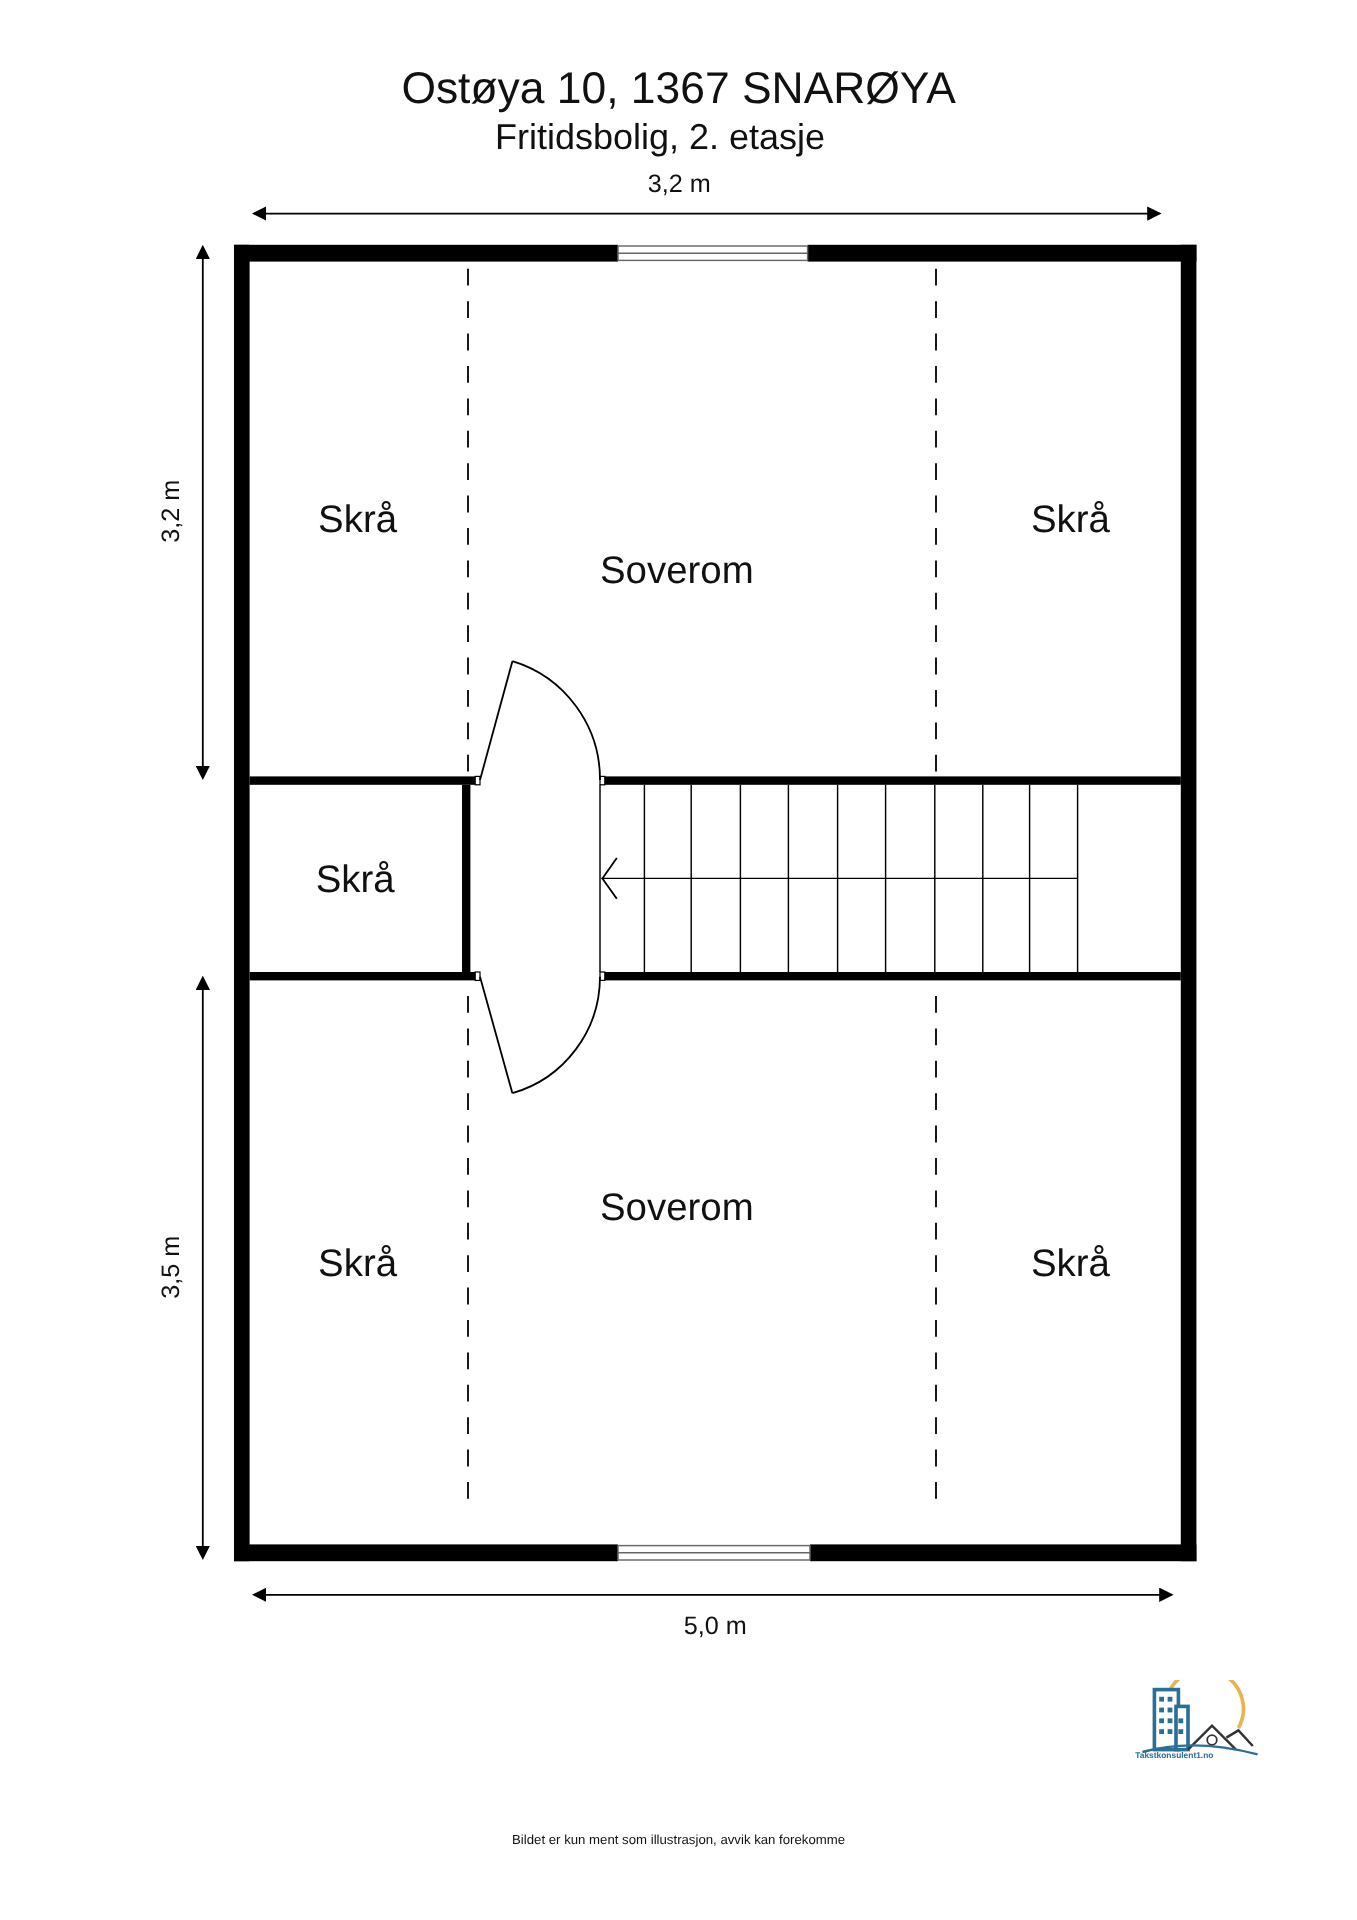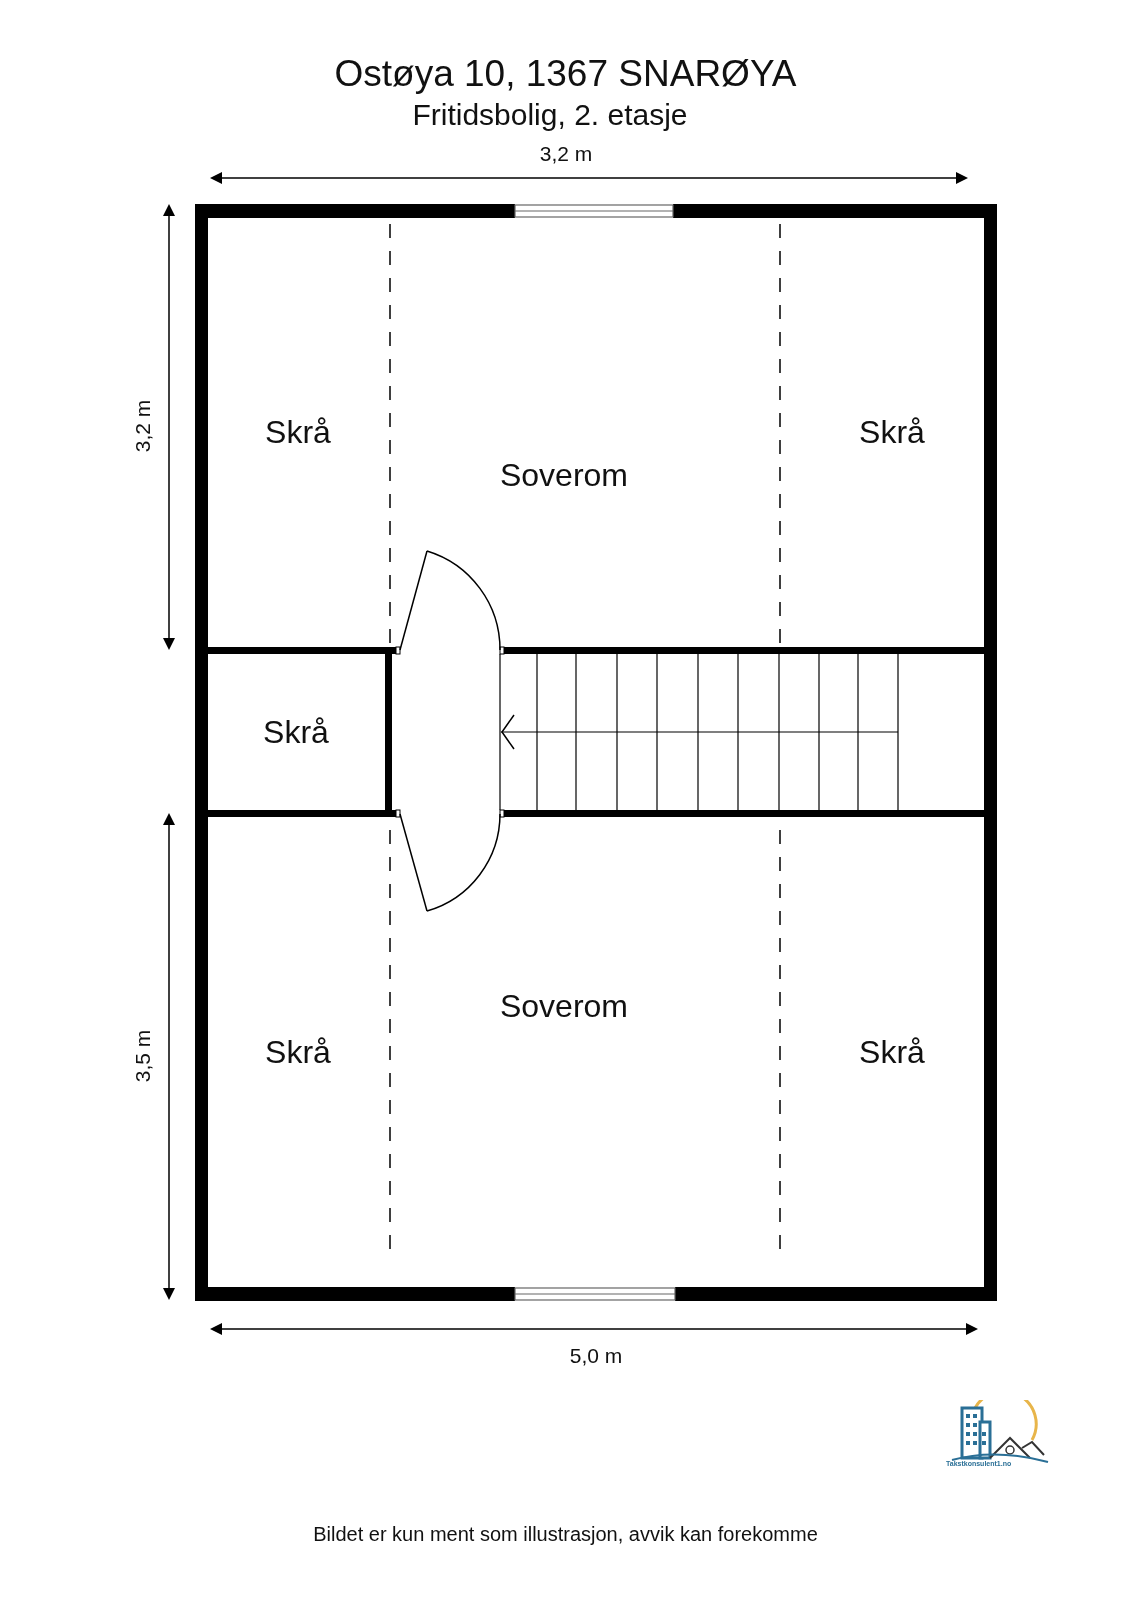--- a/index.html
+++ b/index.html
@@ -4,21 +4,21 @@
 <style>
   html, body { margin: 0; padding: 0; background: #ffffff; }
   body { width: 1131px; height: 1600px; position: relative; overflow: hidden;
          font-family: "Liberation Sans", sans-serif; color: #111111; }
   .abs { position: absolute; }
   .title { left: 0; width: 1131px; text-align: center; top: 52px; font-size: 37px; line-height: 44px; }
   .subtitle { left: 0; width: 1100px; text-align: center; top: 97px; font-size: 30px; line-height: 36px; }
   .dim-label { font-size: 21px; line-height: 24px; text-align: center; white-space: nowrap; }
   .room-label { font-size: 32px; line-height: 32px; text-align: center; white-space: nowrap; transform: translateX(-50%); }
   .vlabel { transform: translate(-50%, -50%) rotate(-90deg); }
-  .footer { left: 0; width: 1131px; text-align: center; top: 1524px; font-size: 20px; line-height: 20px; }
+  .footer { left: 0; width: 1131px; text-align: center; top: 1524px; font-size: 11px; line-height: 20px; }
   svg.plan { position: absolute; left: 0; top: 0; }
   .logo { left: 940px; top: 1400px; width: 110px; height: 70px; }
   .logo-text { left: 940px; top: 1460px; width: 110px; font-size: 7px; color: #2a6f96; font-weight: bold; text-align: left; padding-left: 6px; }
 </style>
 </head>
 <body>
 
 <div class="abs title">Ostøya 10, 1367 SNARØYA</div>
 <div class="abs subtitle">Fritidsbolig, 2. etasje</div>
 

